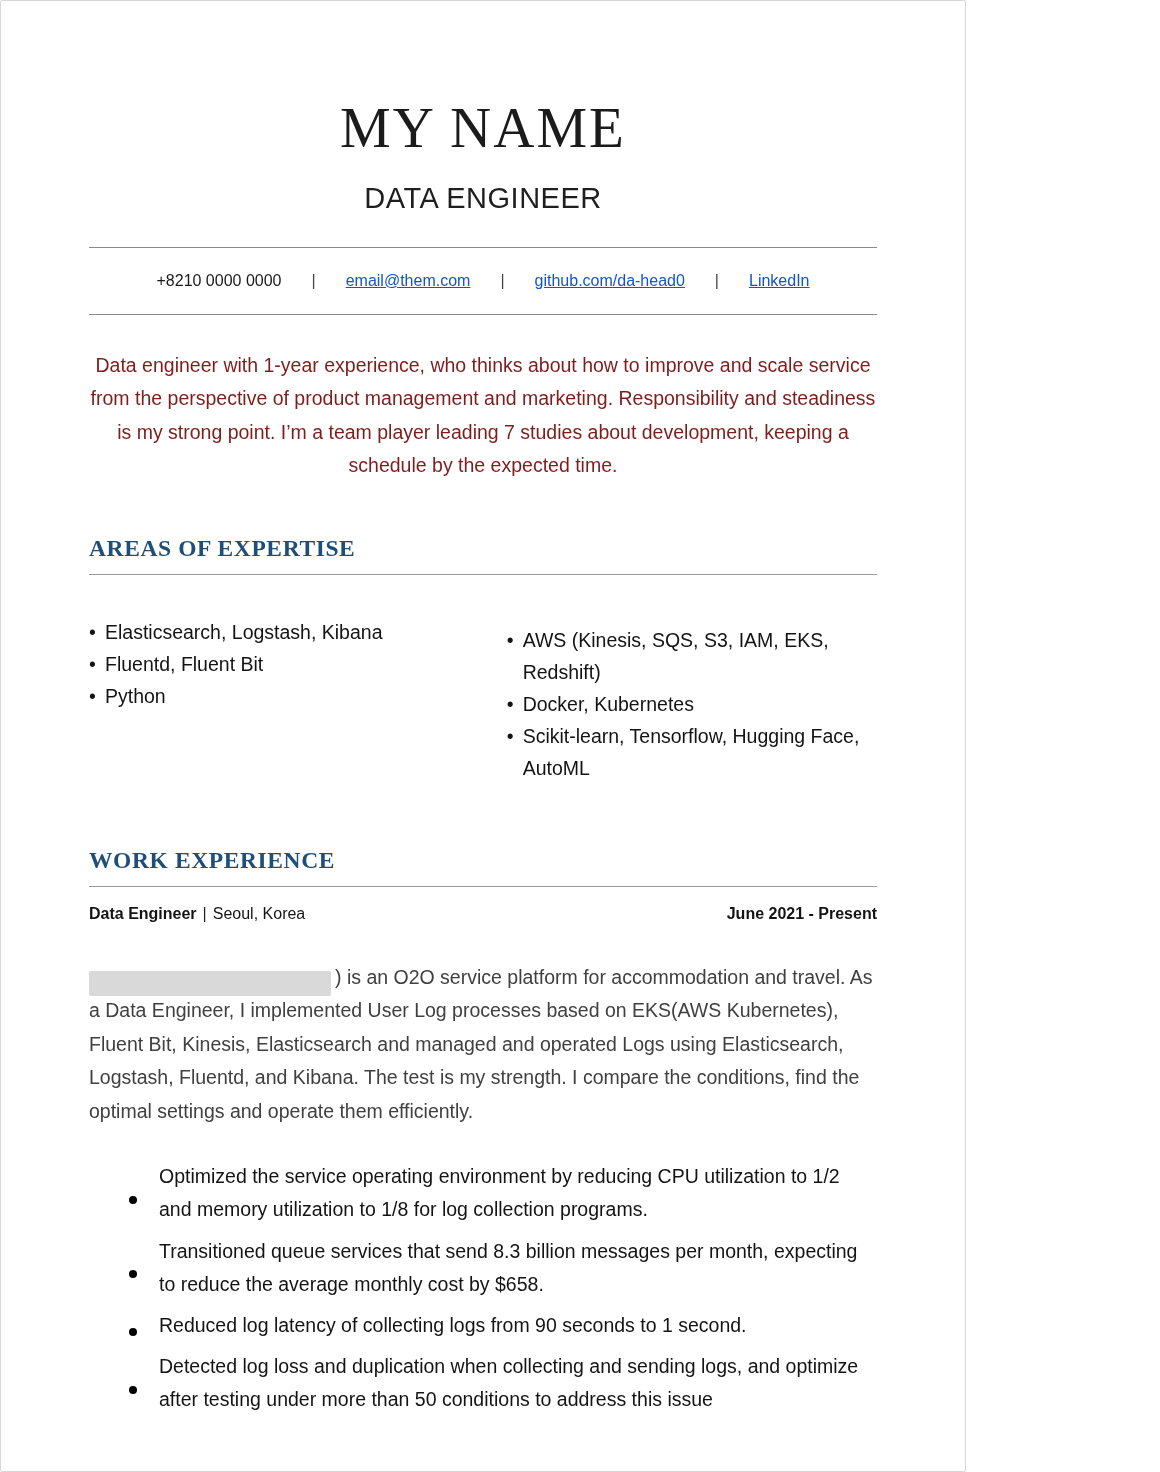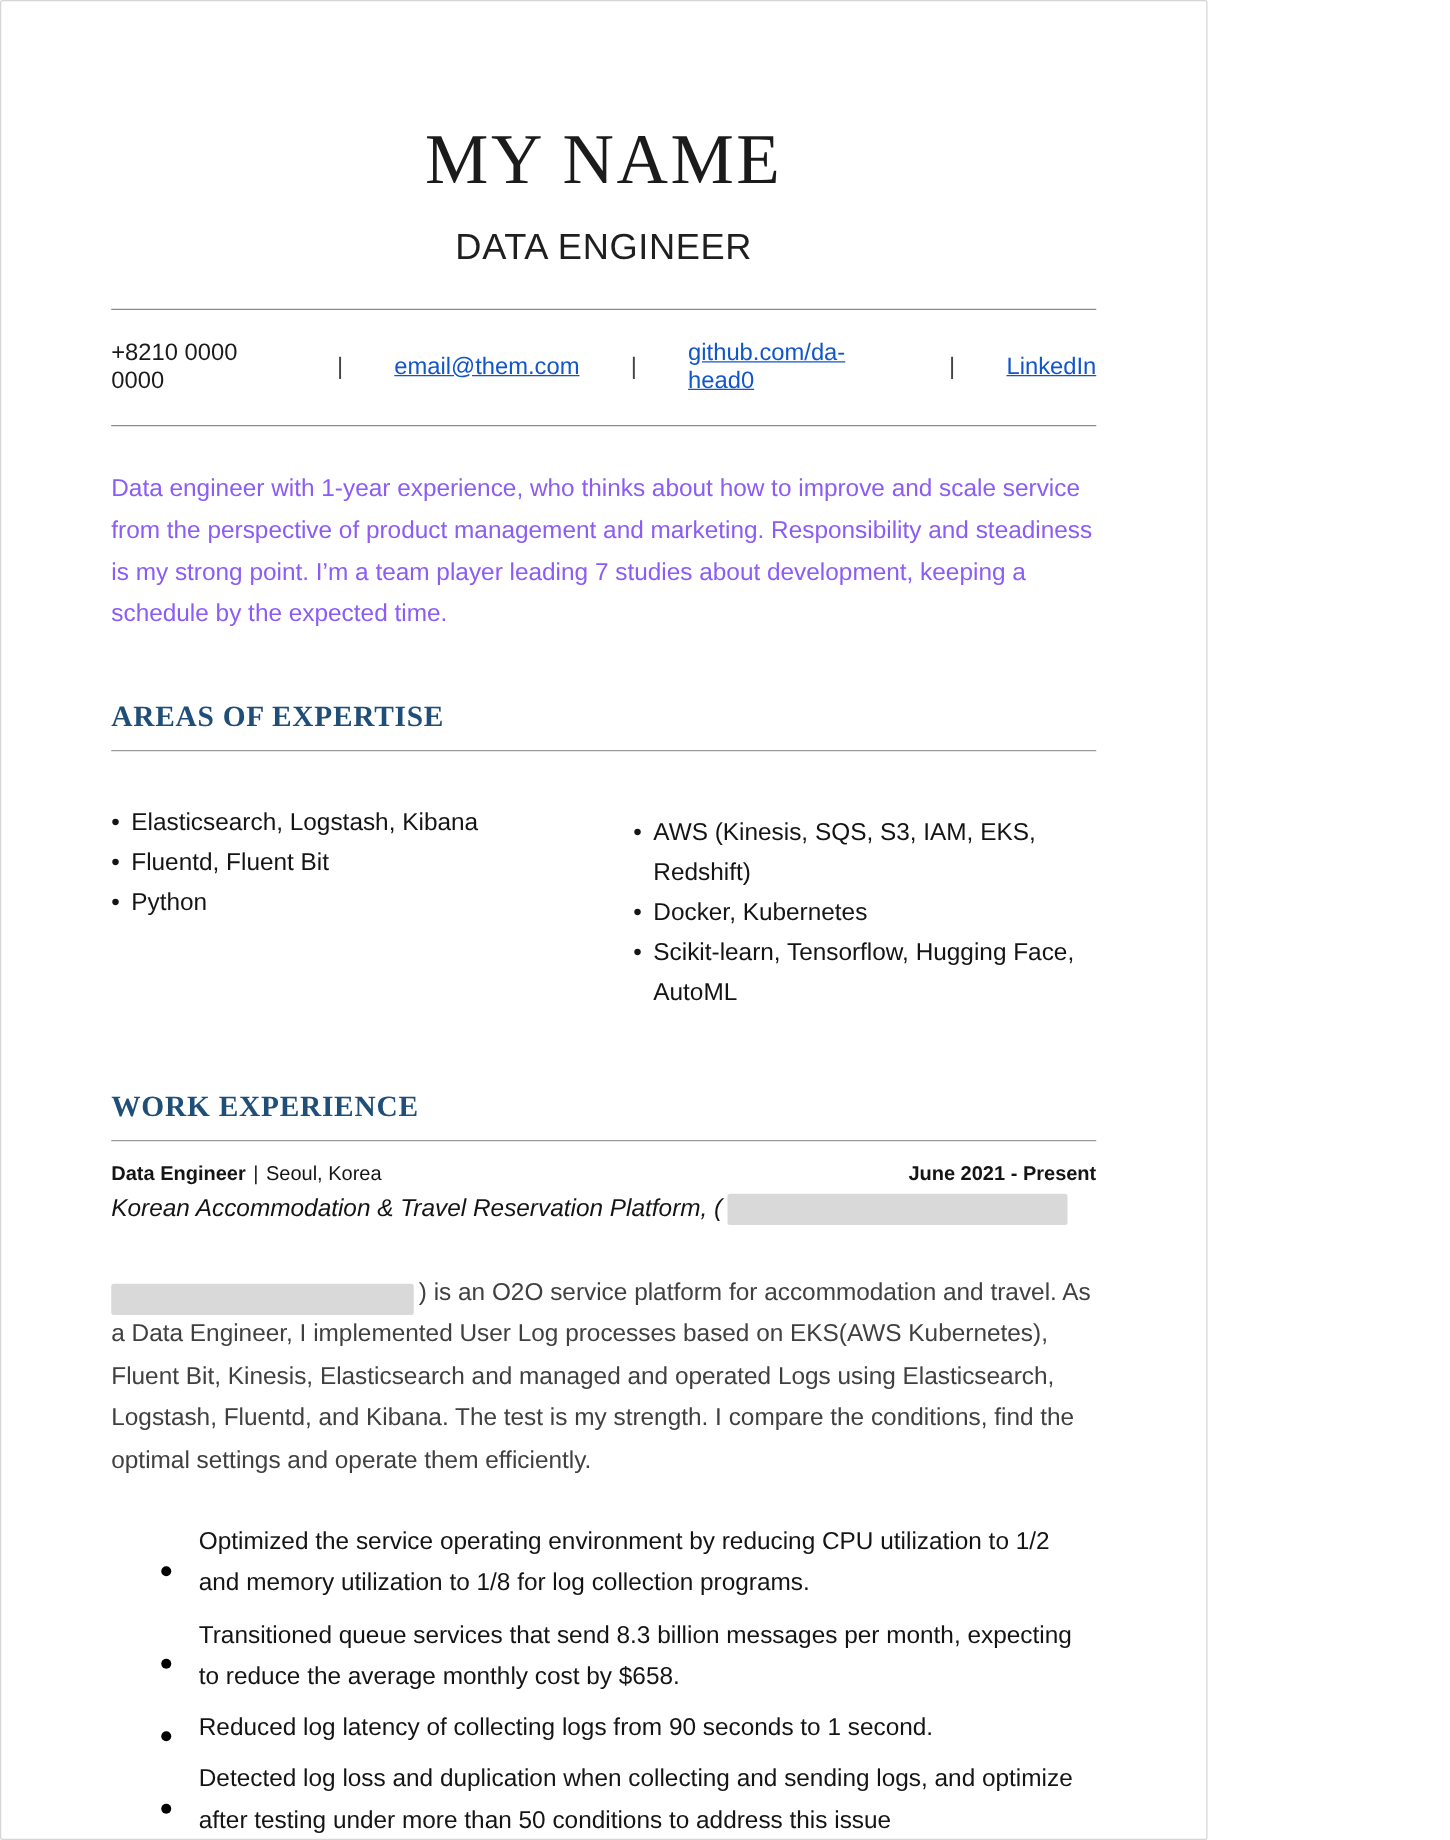--- a/index.html
+++ b/index.html
@@ -33,36 +33,37 @@
   .rule{
     border:none;
     border-top:1px solid #8a8a8a;
     margin:0;
   }
   .rule.top{margin-top:32px;}
   .contact{
     display:flex;
     justify-content:center;
     align-items:center;
-    gap:41px;
+    gap:30px;
     padding:24px 0;
-    font-size:19px;
+    font-size:16px;
   }
   .contact .sep{color:#444;}
   .link{
     color:#1155cc;
     text-decoration:underline;
     cursor:pointer;
   }
   .phone{color:#1a1a1a;}
   .summary{
     margin-top:34px;
     font-size:19.5px;
     line-height:1.72;
-    color:#8b5cf6;
+    color:#7f1d1d;
+    text-align:center;
   }
   .section-heading{
     font-family:"Liberation Serif", serif;
     font-weight:700;
     font-size:23.5px;
     letter-spacing:0.6px;
     color:#1f4e79;
     margin-top:52px;
   }
   .section-rule{
@@ -213,24 +214,20 @@
   <div class="section-heading work-heading">WORK EXPERIENCE</div>
   <hr class="section-rule">
 
   <div class="job-row">
     <div>
       <span class="job-title">Data Engineer</span><span class="job-sep">|</span><span class="job-location">Seoul, Korea</span>
     </div>
     <div class="job-dates">June 2021 - Present</div>
   </div>
 
-  <div class="company-line">
-    <span>Korean Accommodation &amp; Travel Reservation Platform, (</span>
-    <span class="redacted company"></span>
-  </div>
 
   <p class="job-desc"><span class="redacted lead"></span><span>) is an O2O service platform for accommodation and travel. As a Data Engineer, I implemented User Log processes based on EKS(AWS Kubernetes), Fluent Bit, Kinesis, Elasticsearch and managed and operated Logs using Elasticsearch, Logstash, Fluentd, and Kibana. The test is my strength. I compare the conditions, find the optimal settings and operate them efficiently.</span></p>
 
   <ul class="job-bullets">
     <li>
       <span class="bullet-dot"></span>
       <span class="bullet-text">Optimized the service operating environment by reducing CPU utilization to 1/2 and memory utilization to 1/8 for log collection programs.</span>
     </li>
     <li>
       <span class="bullet-dot"></span>

